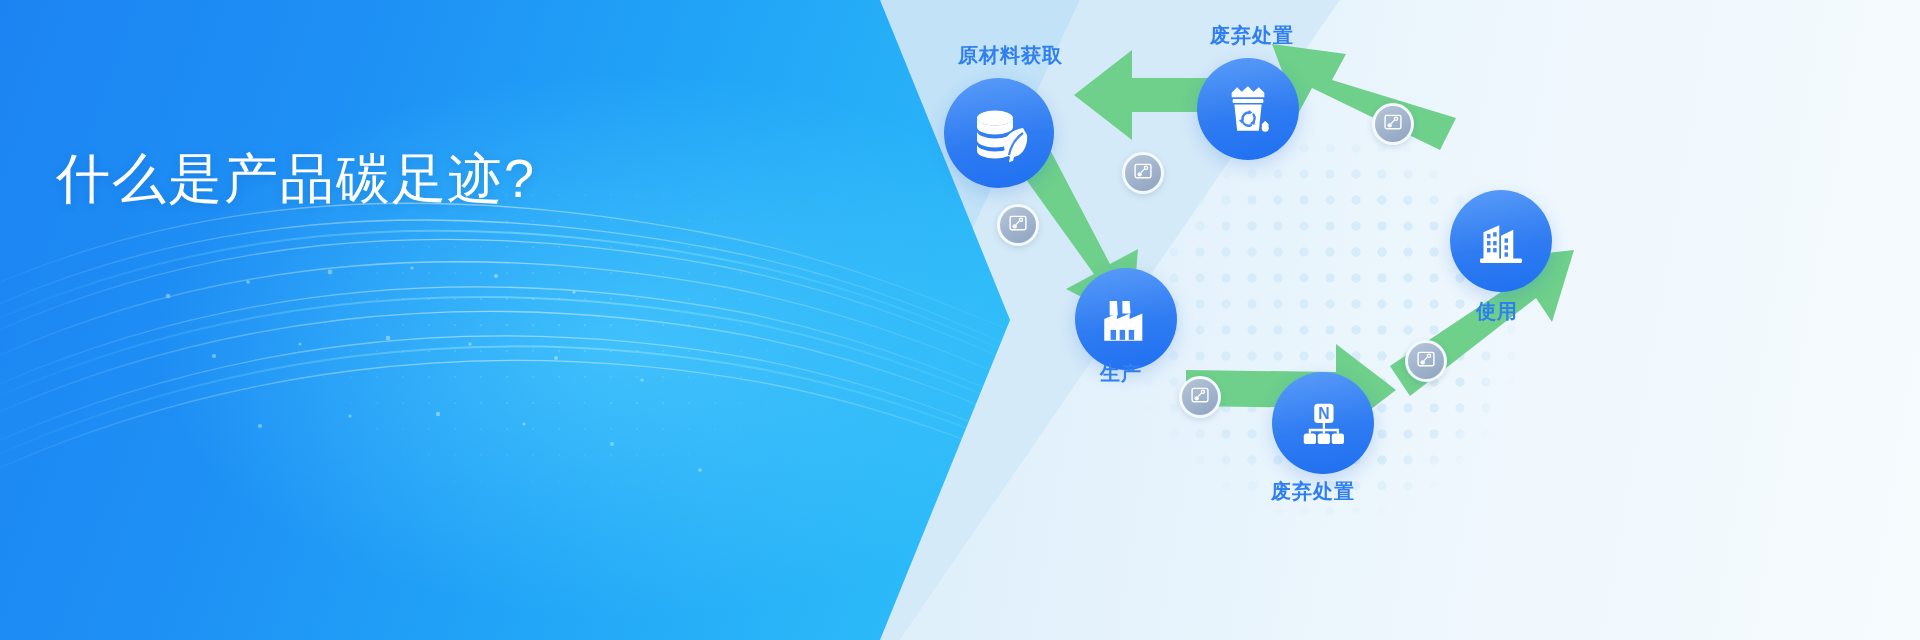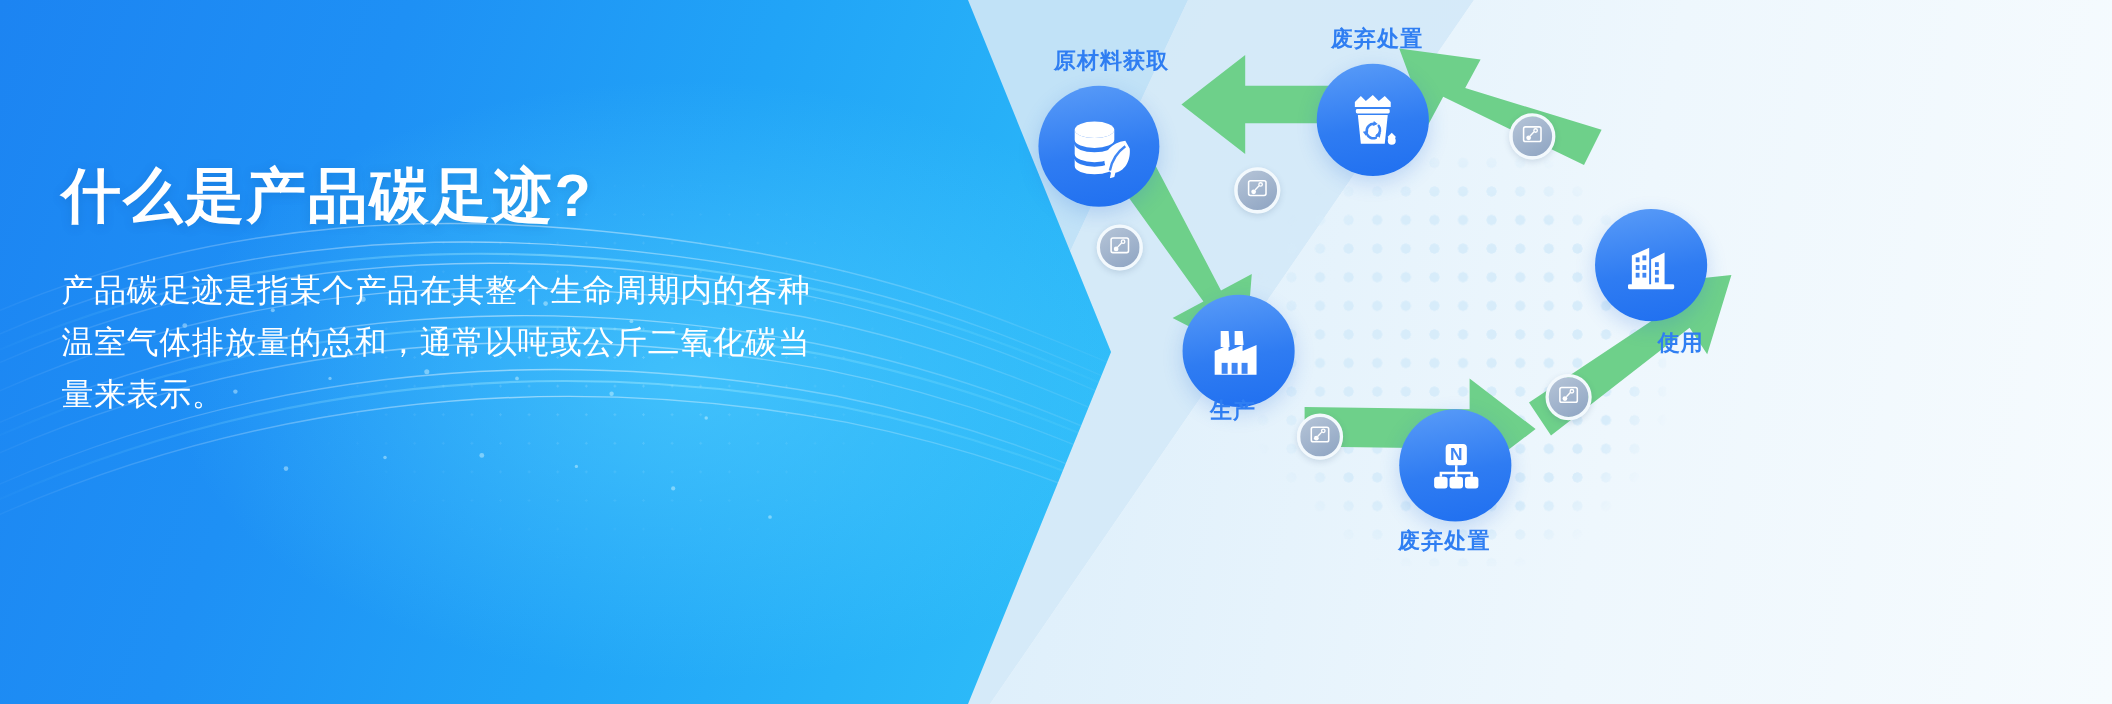--- a/index.html
+++ b/index.html
@@ -46,21 +46,21 @@
   .dots-hero { position:absolute; inset:0; opacity:.35;
     background-image:radial-gradient(rgba(255,255,255,.55) 1px, transparent 1.2px);
     background-size:26px 26px;
     -webkit-mask-image:radial-gradient(420px 260px at 55% 52%, #000 0%, transparent 72%);
     mask-image:radial-gradient(420px 260px at 55% 52%, #000 0%, transparent 72%);
   }
 
   
   .copy { position:absolute; left:56px; top:148px; width:720px; color:#fff; z-index:6; }
   .headline {
-    font-size:54px; font-weight:bold; letter-spacing:2px; line-height:1.12;
+    font-size:54px; font-weight:normal; letter-spacing:2px; line-height:1.12;
     text-shadow:0 2px 10px rgba(0,60,130,.18);
   }
   .subcopy {
     margin-top:34px; font-size:29px; line-height:1.62; letter-spacing:.6px;
     color:#ffffff; font-weight:400; max-width:700px;
   }
 
   
   .diagram { position:absolute; left:900px; top:0; width:1020px; height:640px; z-index:7; }
   .dotgrid {
@@ -149,21 +149,20 @@
           <circle cx="524" cy="424" r="1.5"></circle>
         <circle cx="612" cy="444" r="1.9"></circle>
           <circle cx="700" cy="470" r="1.7"></circle>
       </g>
     </svg>
     <div class="dots-hero"></div>
   </div>
 
   <div class="copy">
     <div class="headline">什么是产品碳足迹?</div>
-    <div class="subcopy">产品碳足迹是指某个产品在其整个生命周期内的各种温室气体排放量的总和，通常以吨或公斤二氧化碳当量来表示。</div>
   </div>
 
   <div class="diagram">
 
     <div class="dotgrid" style="left:235px;top:135px;"></div>
 
     <svg class="arrow" style="left:0;top:0;width:1020px;height:640px;" viewBox="0 0 1020 640">
       <g fill="#6ed08a">
 
         <path d="M112,160 l34,-18 l64,122 l28,-15 l-6,74 l-66,-34 l28,-15 z"></path>
@@ -234,21 +233,21 @@
               <rect x="23" y="32" width="4" height="5"></rect>
             <rect x="16" y="40" width="4" height="5"></rect>
               <rect x="23" y="40" width="4" height="5"></rect>
             <rect x="36" y="29" width="4" height="5"></rect>
               <rect x="36" y="37" width="4" height="5"></rect>
             <rect x="36" y="45" width="4" height="5"></rect>
           </g>
         </svg>
       </span>
     </div>
-    <div class="nlabel" style="left:607px;top:298px;">使用</div>
+    <div class="nlabel" style="left:576px;top:298px;">使用</div>
 
     <div class="node" style="left:372px;top:372px;width:102px;height:102px;">
       <span>
         <svg width="56" height="56" viewBox="0 0 64 64">
           <g fill="#ffffff">
             <rect x="22" y="10" width="22" height="22" rx="4"></rect>
             <rect x="10" y="44" width="14" height="12" rx="3"></rect>
             <rect x="26" y="44" width="14" height="12" rx="3"></rect>
             <rect x="42" y="44" width="14" height="12" rx="3"></rect>
           </g>

